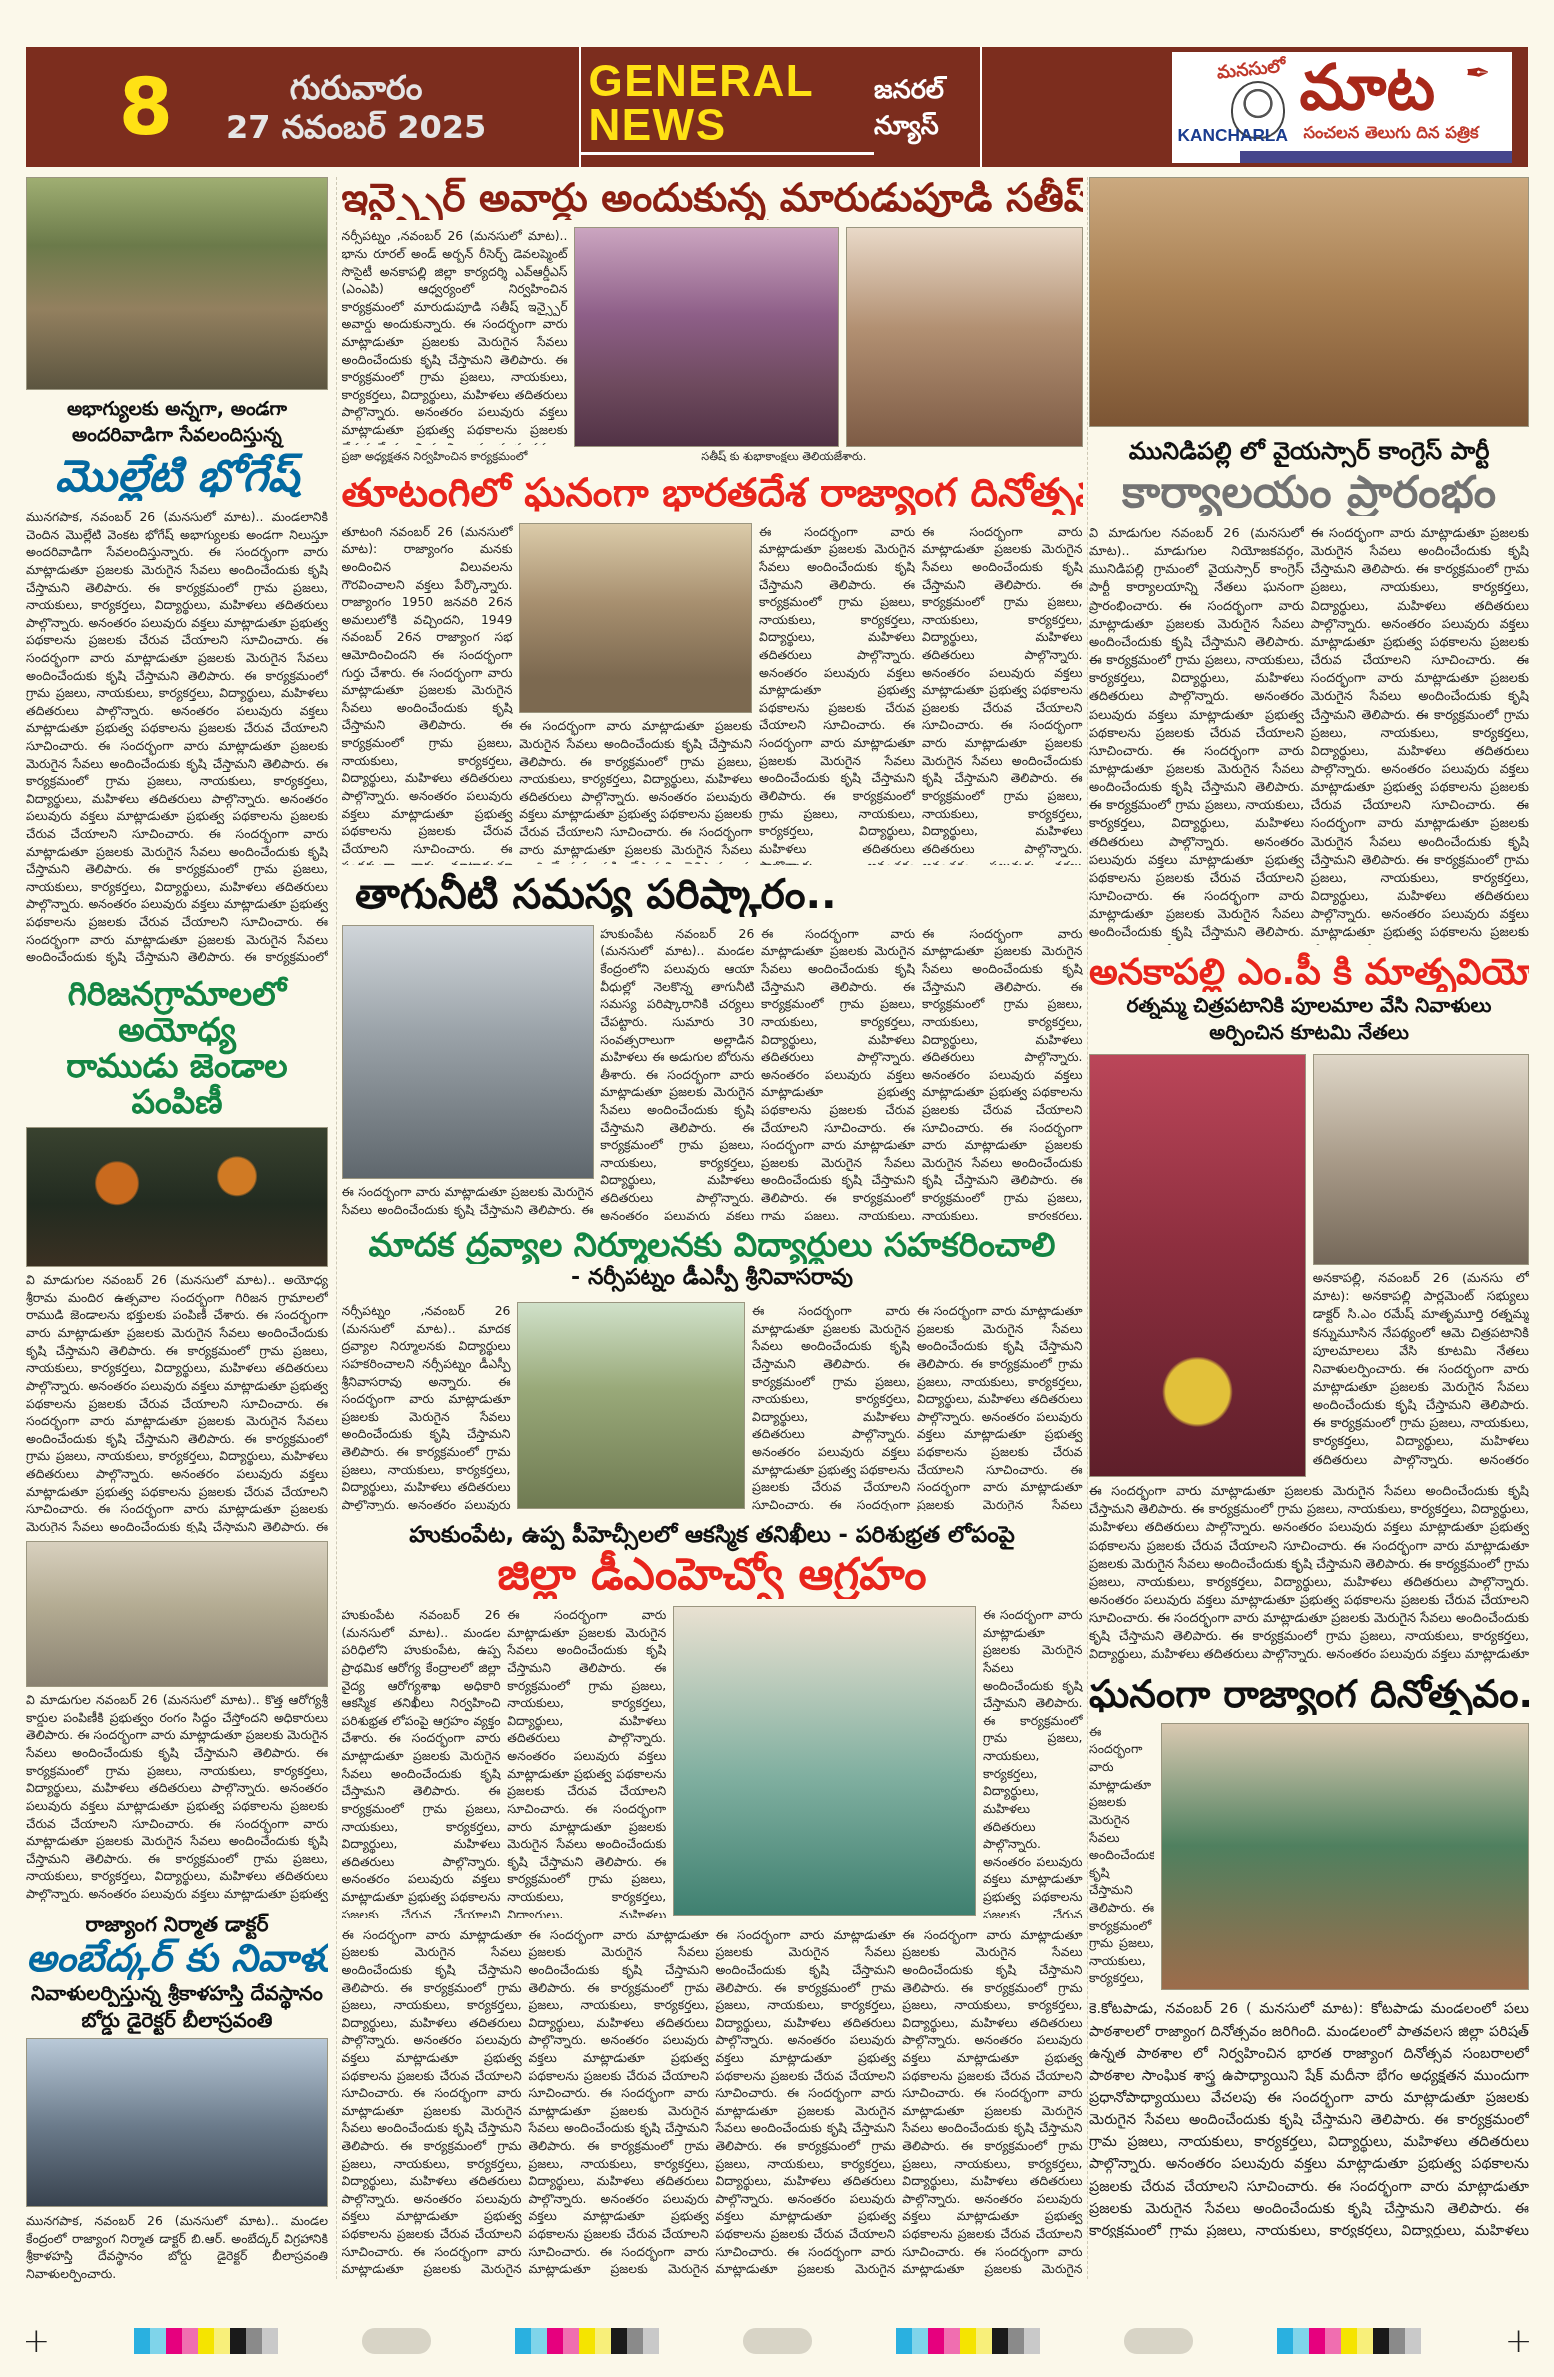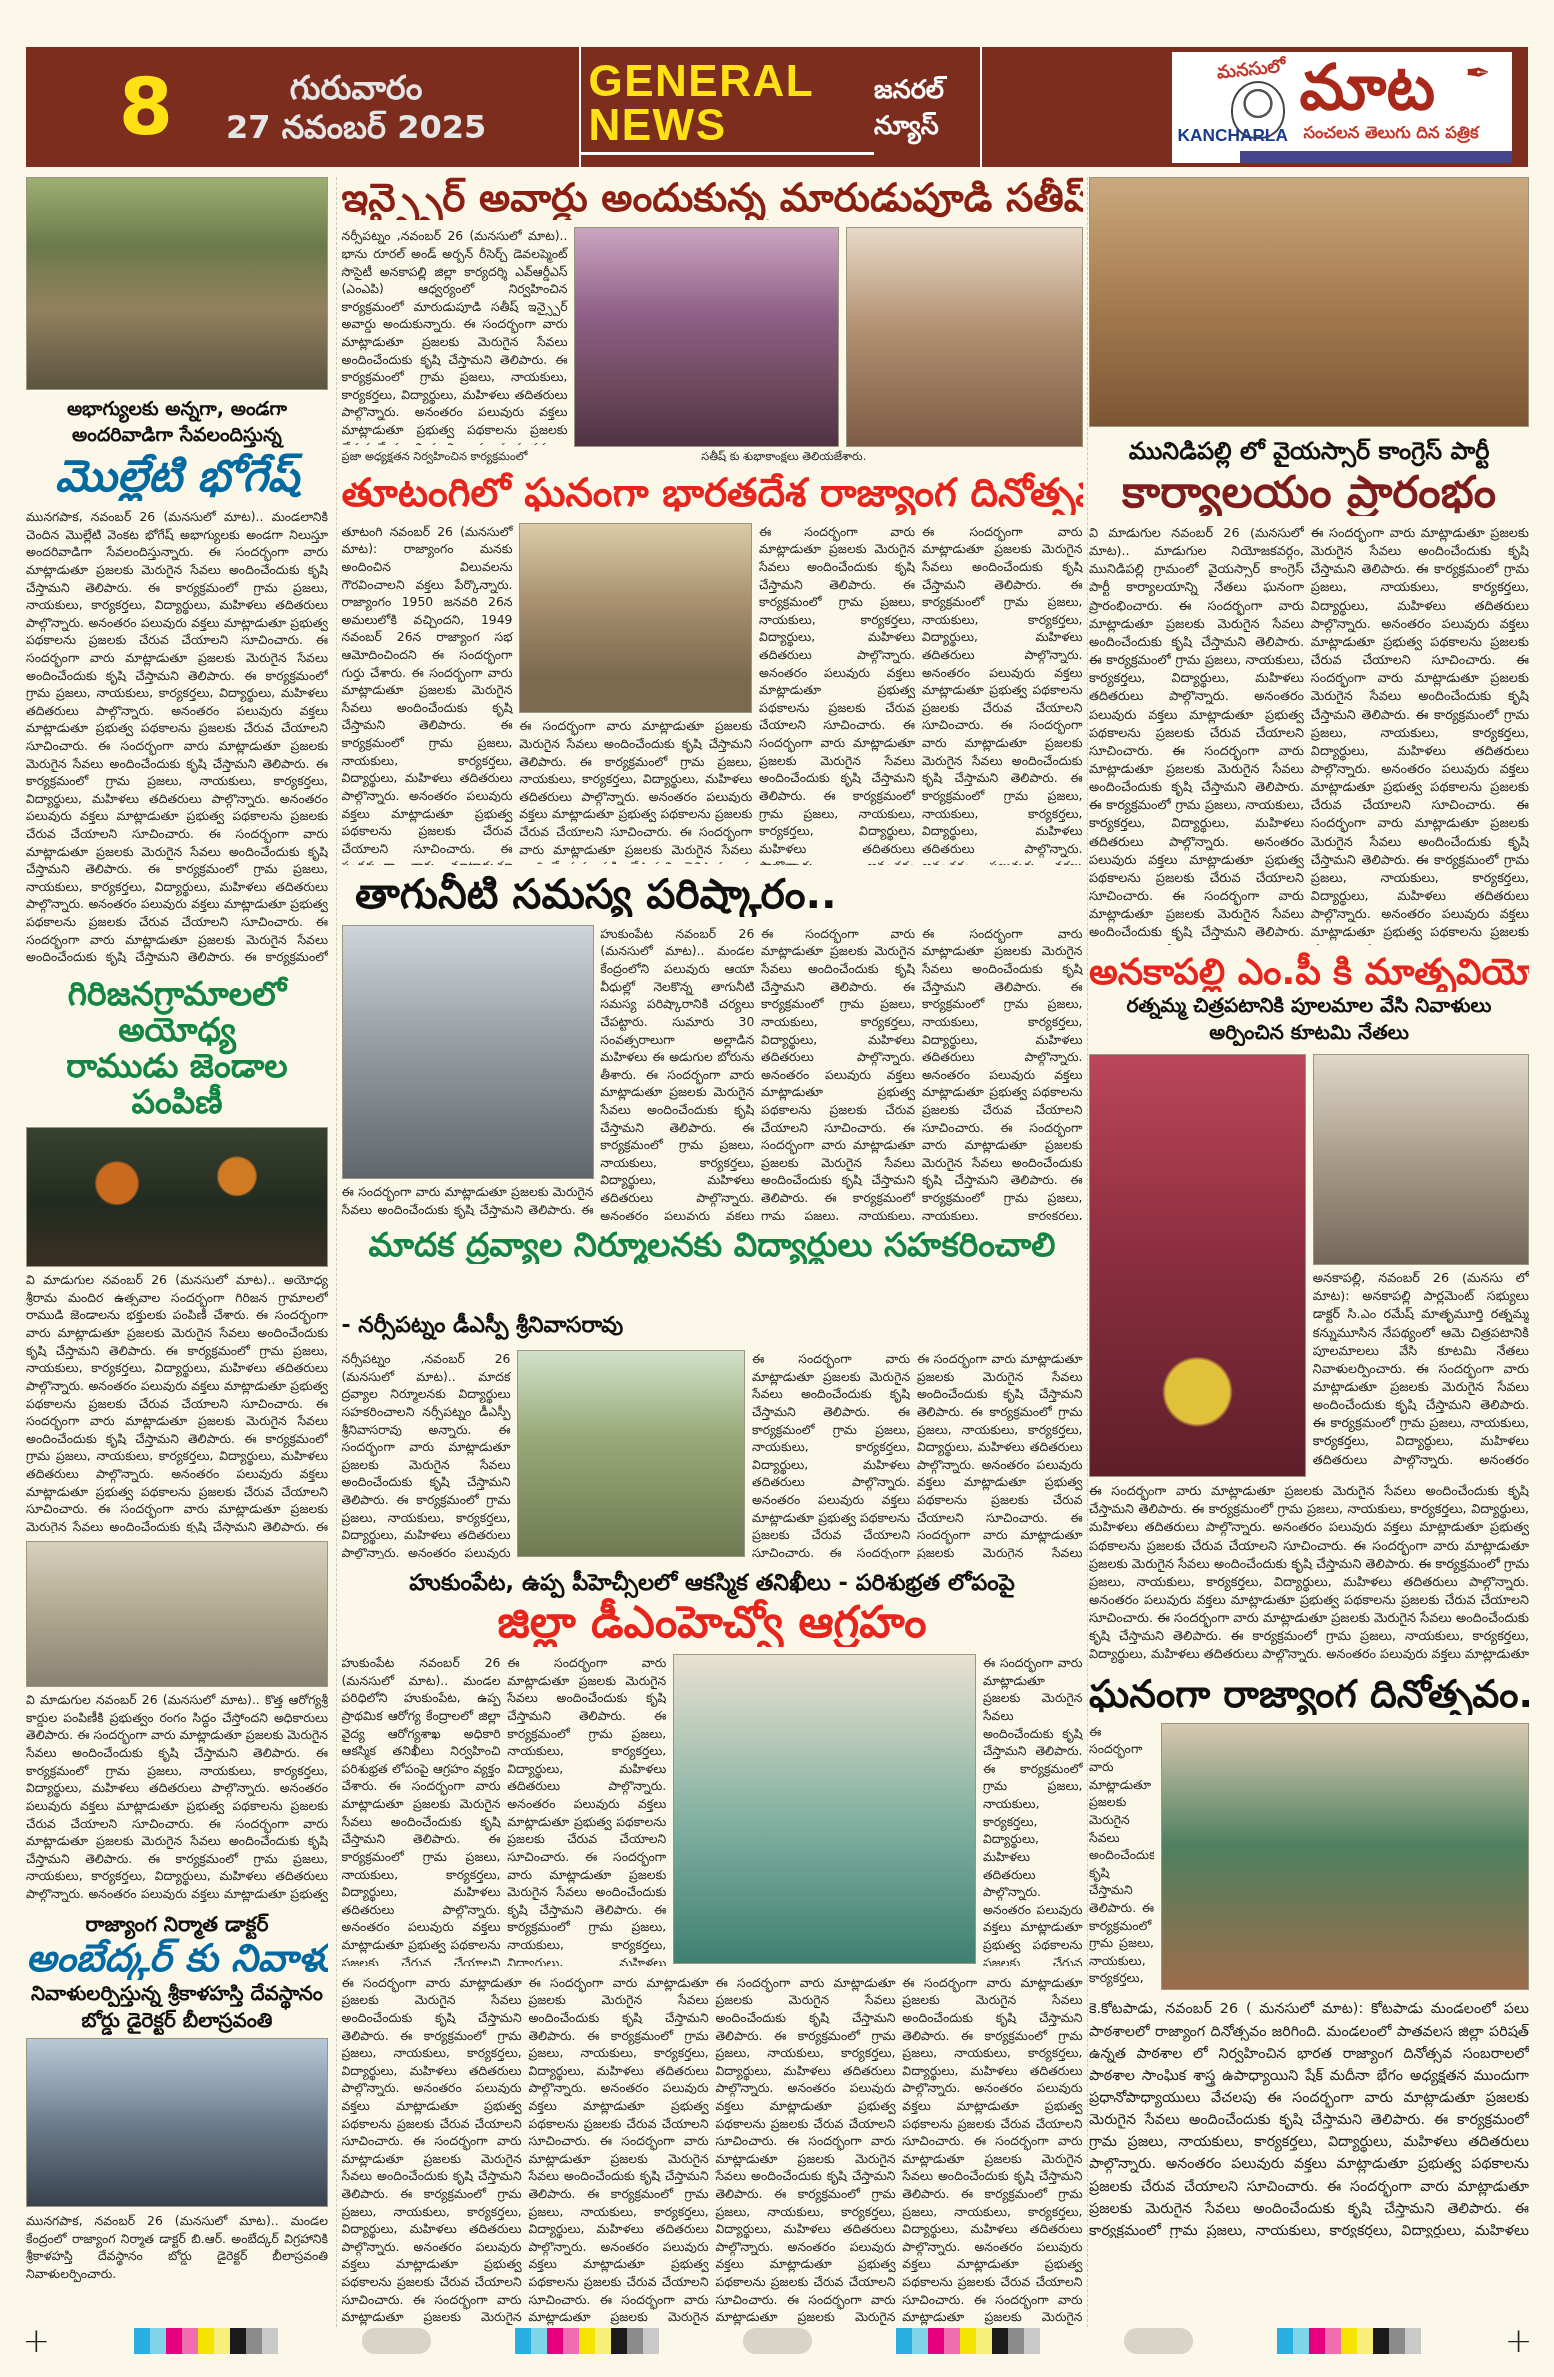--- a/index.html
+++ b/index.html
@@ -38,23 +38,23 @@
   .kicker{font-size:19px;font-weight:bold;color:#111;text-align:center;line-height:1.4;}
   .subhead{font-size:20px;font-weight:bold;color:#111;text-align:center;line-height:1.35;}
   .cap{font-size:11.3px;color:#222;overflow:hidden;white-space:nowrap;}
 
   .hl{font-weight:bold;text-align:center;line-height:1.1;overflow:hidden;white-space:nowrap;}
   .hl-maroon{color:#8a1f12;font-size:39px;}
   .hl-red{color:#e8251c;font-size:39px;}
   .hl-black{color:#101010;font-size:41px;}
   .hl-green{color:#148543;font-size:33px;}
   .hl-blue{color:#0369a1;font-size:44px;font-style:italic;}
-  .hl-sky{color:#7f1d1d;font-size:44px;}
+  .hl-sky{color:#737373;font-size:44px;}
   .hl-wrap{white-space:normal;}
-  .byline{font-size:22px;font-weight:bold;color:#111;text-align:left;margin-top:48px;}
+  .byline{font-size:22px;font-weight:bold;color:#111;text-align:center;}
 
   .row{display:flex;gap:6.8px;}
   .grow{flex:1;}
 
   
   .ph{overflow:hidden;border:0.8px solid #9a957f;}
   .ph-truck{background:linear-gradient(180deg,#9fae72 0%,#6b7a4a 32%,#93805f 62%,#5c5540 100%);}
   .ph-flags{background:radial-gradient(circle at 30% 40%,#c96a1e 0 9%,transparent 10%),radial-gradient(circle at 70% 35%,#d07a24 0 8%,transparent 9%),linear-gradient(180deg,#39422f,#222b20 55%,#3a3022);}
   .ph-crowd{background:linear-gradient(180deg,#d8d0be,#b3ab92 45%,#8a8272);}
   .ph-statue{background:linear-gradient(180deg,#b9c9d8,#6b7b8b 52%,#39434f);}

